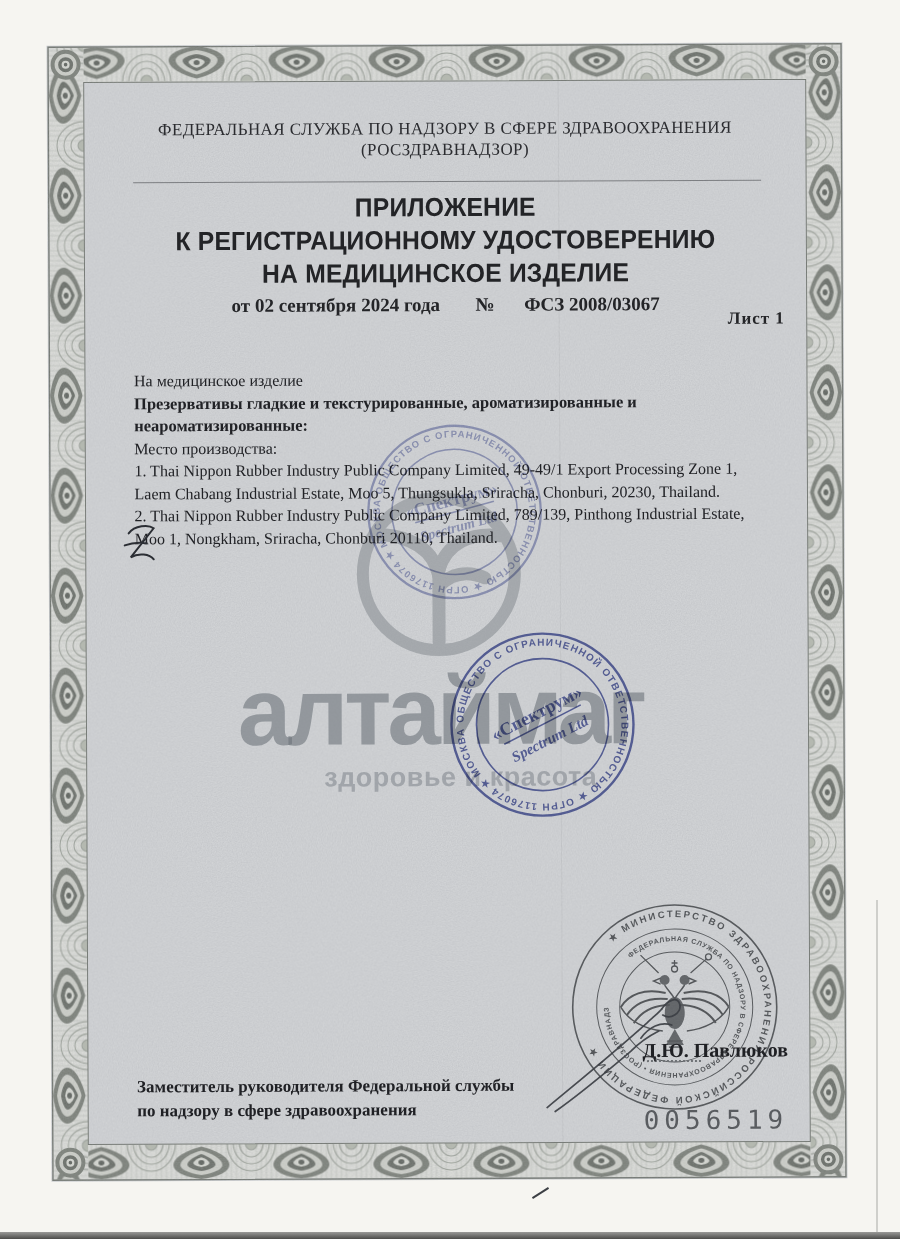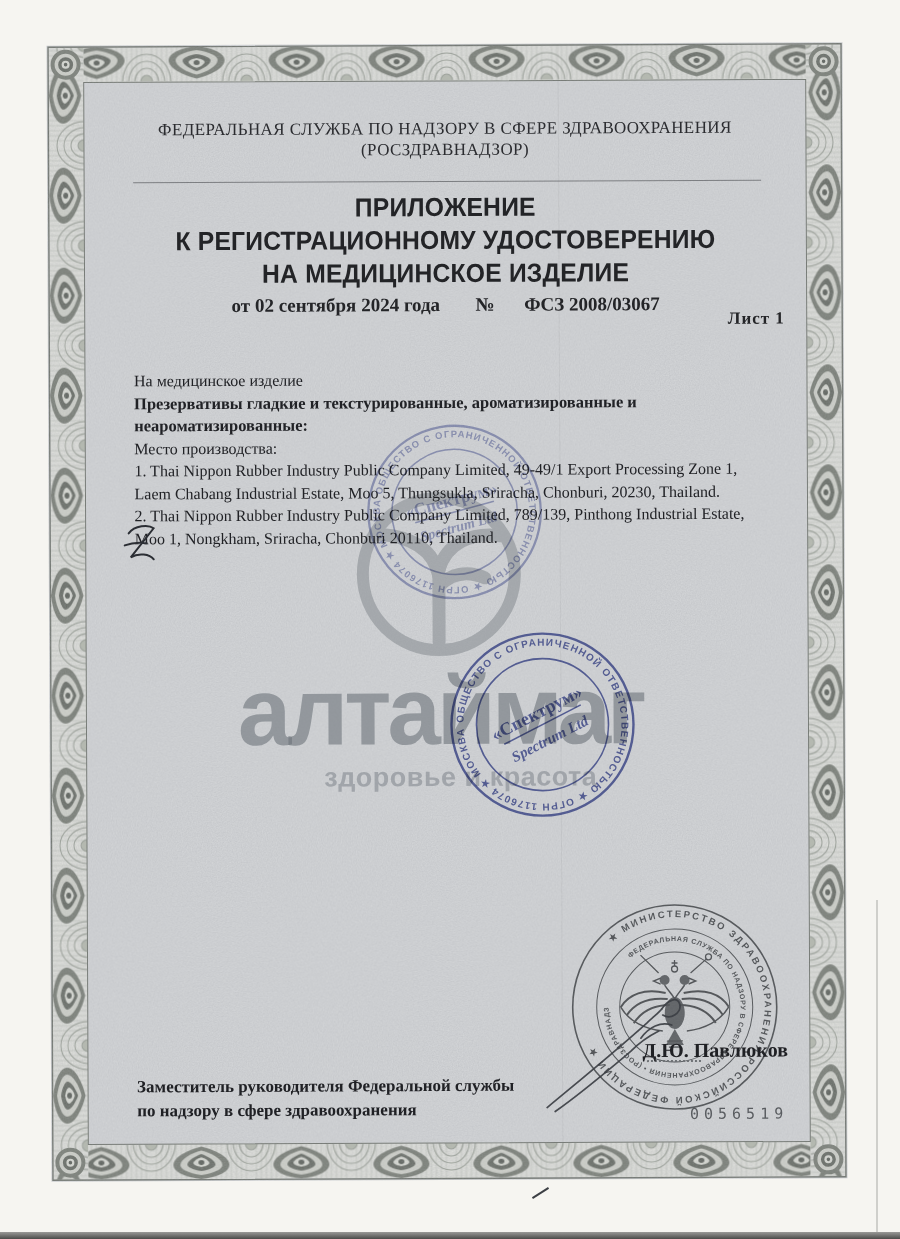--- a/index.html
+++ b/index.html
@@ -45,21 +45,21 @@
   .stamp2{left:398px;top:586px;width:190px;height:190px;opacity:.85;}
   .eagle{left:518px;top:858px;width:212px;height:212px;opacity:.88;mix-blend-mode:multiply;}
   .sig{left:430px;top:900px;width:240px;height:230px;}
   .zmark{left:72px;top:476px;width:44px;height:52px;}
   
   .sign-pos{left:86px;top:1030px;width:480px;color:#202125;font-weight:700;
     font-size:17px;line-height:24px;}
   .sign-name{left:556px;top:996px;width:181px;text-align:right;color:#202125;
     font-weight:700;font-size:20px;}
   .form-number{left:556px;top:1062px;width:181px;text-align:right;color:#595c60;
-    font-family:"DejaVu Sans Mono",monospace;font-size:15px;letter-spacing:5px;}
+    font-family:"DejaVu Sans Mono",monospace;font-size:26px;letter-spacing:5px;}
   
   .edge-bottom{left:0;top:1232px;width:900px;height:7px;
     background:linear-gradient(#9a9a98,#4c4c4a);}
   .edge-right{left:876px;top:900px;width:2px;height:332px;background:#cfcfcb;}
   .pen-dash{left:531px;top:1192px;width:19px;height:2px;background:#3c3f44;transform:rotate(-32deg);}
   .fold-line{left:511px;top:2px;width:1px;height:1132px;background:rgba(50,52,60,.05);}
 </style>
 </head>
 <body>
 

